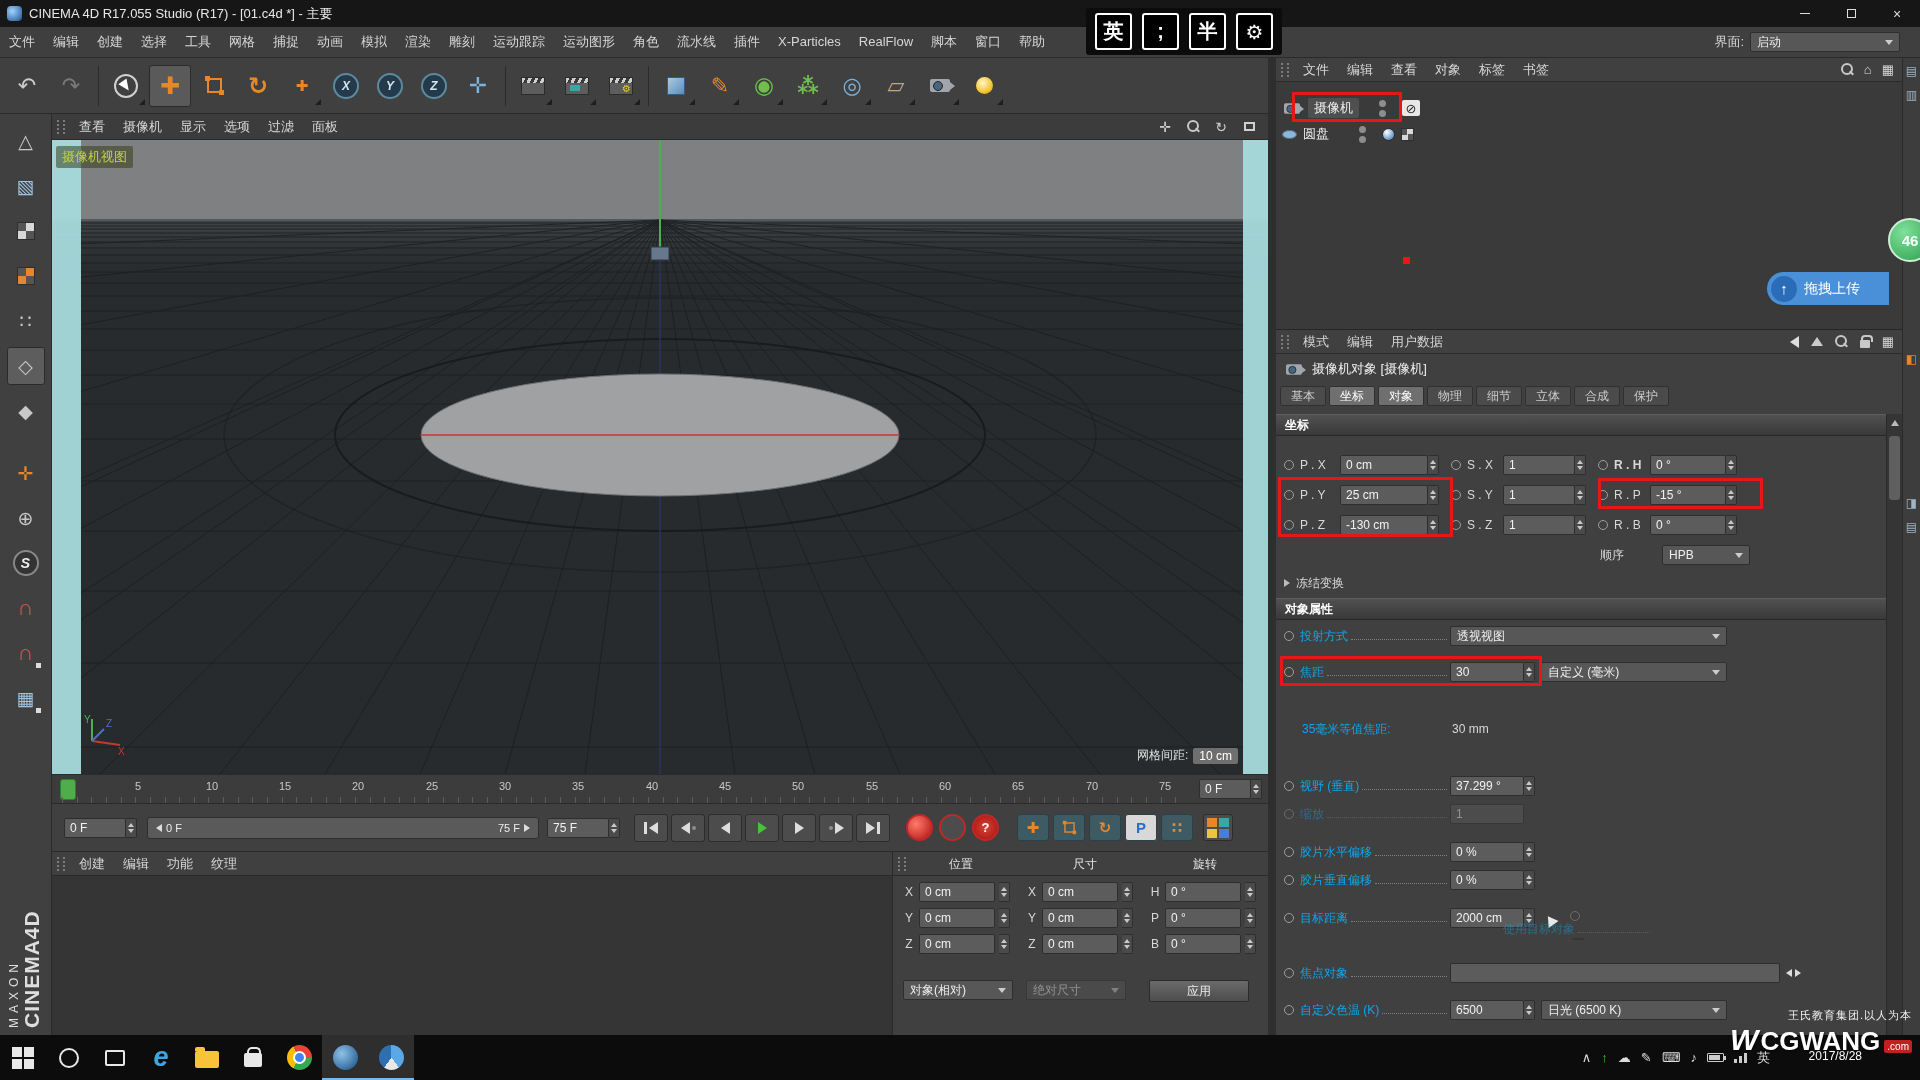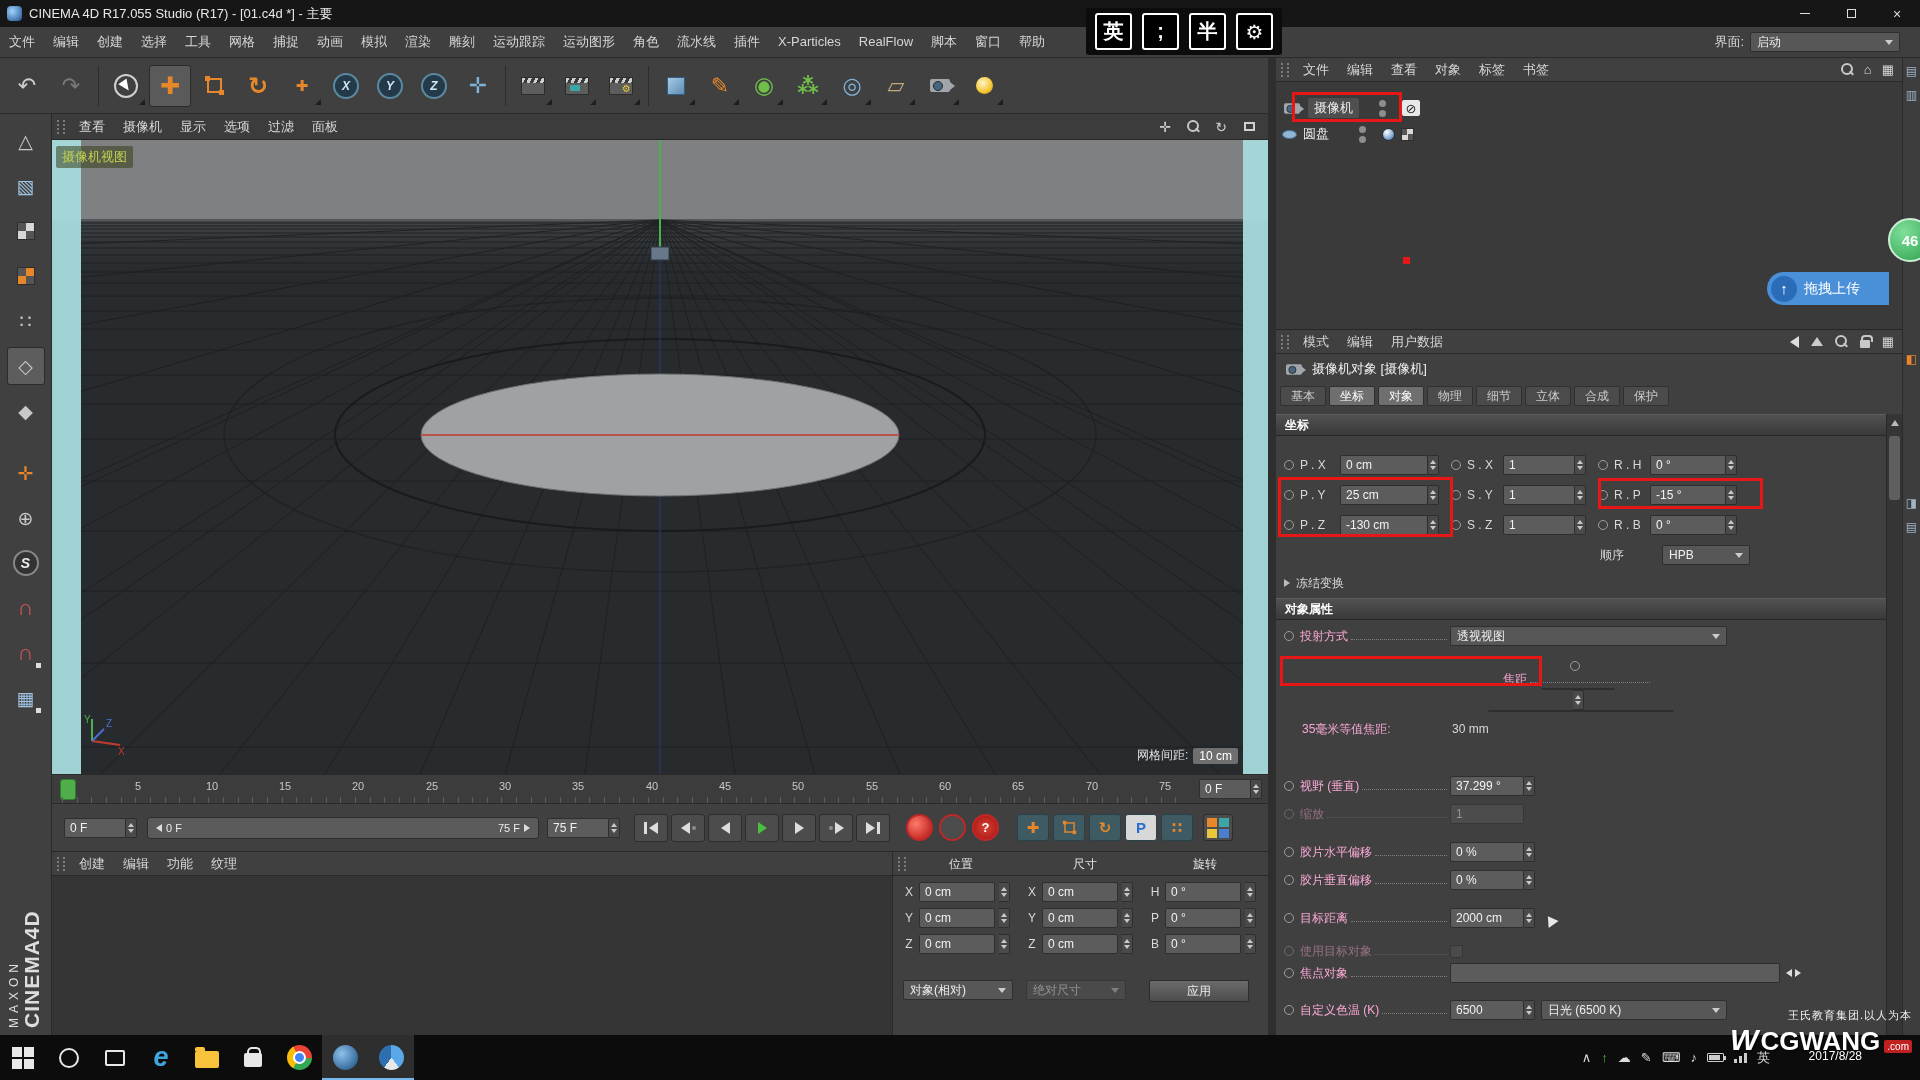--- a/index.html
+++ b/index.html
@@ -141,21 +141,21 @@
   .omrow{position:absolute;left:6px;height:24px;display:flex;align-items:center;gap:6px;font-size:13px;color:#eee;}
   .omdots{display:flex;flex-direction:column;gap:3px;}
   .camtoggle{width:18px;height:16px;background:#e8e8e8;border-radius:2px;color:#222;font-size:13px;display:flex;align-items:center;justify-content:center;}
   .phong-tag{width:13px;height:13px;border-radius:50%;background:radial-gradient(circle at 35% 30%,#fff,#7fa8d0 60%,#3a5f86);border:1px solid #2c2c2c;}
   .am{left:1276px;top:330px;width:626px;height:705px;background:#404040;position:absolute;}
   .amtitle{position:absolute;left:0;top:26px;height:26px;display:flex;align-items:center;gap:8px;padding-left:8px;font-size:13px;color:#f0f0f0;}
   .tabs{position:absolute;left:4px;top:56px;display:flex;gap:3px;}
   .crow{position:absolute;left:8px;height:22px;display:flex;align-items:center;}
   .clab{font-size:12px;color:#d8d8d8;white-space:nowrap;}
   .prow{position:absolute;left:8px;right:30px;height:22px;display:flex;align-items:center;}
-  .plabel{width:150px;display:flex;align-items:baseline;color:#f9a8d4;font-size:12px;flex:none;}
+  .plabel{width:150px;display:flex;align-items:baseline;color:#0ea5e9;font-size:12px;flex:none;}
   .plabel b{font-weight:normal;white-space:nowrap;}
   .pdots{flex:1;border-bottom:1px dotted #7e7e7e;margin:0 3px 3px 3px;min-width:4px;}
   .scroll{position:absolute;right:0;top:84px;bottom:0;width:16px;background:#353535;border-left:1px solid #292929;}
   .scroll .thumb{position:absolute;left:2px;right:2px;top:22px;height:64px;background:#5f5f5f;border-radius:3px;}
   .scroll .sarr{position:absolute;left:0;top:2px;width:16px;height:14px;display:flex;align-items:center;justify-content:center;}
   .sarr i{width:0;height:0;border-left:4px solid transparent;border-right:4px solid transparent;border-bottom:6px solid #bbb;}
   .rstrip{left:1902px;top:58px;width:18px;height:977px;background:#3d3d3d;border-left:1px solid #2a2a2a;position:absolute;display:flex;flex-direction:column;align-items:center;padding-top:6px;gap:10px;font-size:12px;color:#9fb4c4;}
 
   
   .ime{position:absolute;left:1086px;top:8px;background:#0c0c0c;padding:5px 9px;border-radius:3px;display:flex;gap:10px;z-index:90;}
@@ -831,21 +831,21 @@
       <span class="kf" style="margin-left:12px;"></span>
         <span class="clab" style="width:36px;margin-left:6px;">S . X</span>
         <span class="field" style="width:72px;">
           <span>1</span>
         </span>
         <span class="stepper">
           <i class="up"></i>
           <i class="dn"></i>
         </span>
       <span class="kf" style="margin-left:12px;"></span>
-        <span class="clab" style="width:36px;margin-left:6px;">R . H</span>
+        <span class="clab" style="width:36px;margin-left:6px;font-weight:bold;">R . H</span>
         <span class="field" style="width:76px;">
           <span>0 °</span>
         </span>
         <span class="stepper">
           <i class="up"></i>
           <i class="dn"></i>
         </span>
     </div>
     <div class="crow" style="top:154px;">
       <span class="kf"></span>
@@ -925,21 +925,21 @@
       <span class="kf" style="margin-right:6px;"></span>
       <span class="plabel">
           <b>投射方式</b>
           <span class="pdots"></span>
         </span>
       <span class="dd" style="width:277px;">
           <span>透视视图</span>
           <span class="caret"></span>
         </span>
     </div>
-    <div class="prow" style="top:331px;flex-direction:column;">
+    <div class="prow" style="top:331px;">
       <span class="kf" style="margin-right:6px;"></span>
       <span class="plabel">
           <b>焦距</b>
           <span class="pdots"></span>
         </span>
       <span class="field" style="width:74px;">
           <span>30</span>
         </span>
         <span class="stepper">
           <i class="up"></i>
@@ -1017,21 +1017,21 @@
         </span>
       <span class="field" style="width:74px;">
           <span>2000 cm</span>
         </span>
         <span class="stepper">
           <i class="up"></i>
           <i class="dn"></i>
         </span>
       <span class="pick"></span>
     </div>
-    <div class="prow disabled" style="top:610px;">
+    <div class="prow disabled" style="top:581px;flex-direction:column;">
       <span class="kf" style="margin-right:6px;"></span>
       <span class="plabel">
           <b>使用目标对象</b>
           <span class="pdots"></span>
         </span>
       <span class="cb"></span>
     </div>
     <div class="prow" style="top:632px;">
       <span class="kf" style="margin-right:6px;"></span>
       <span class="plabel">

